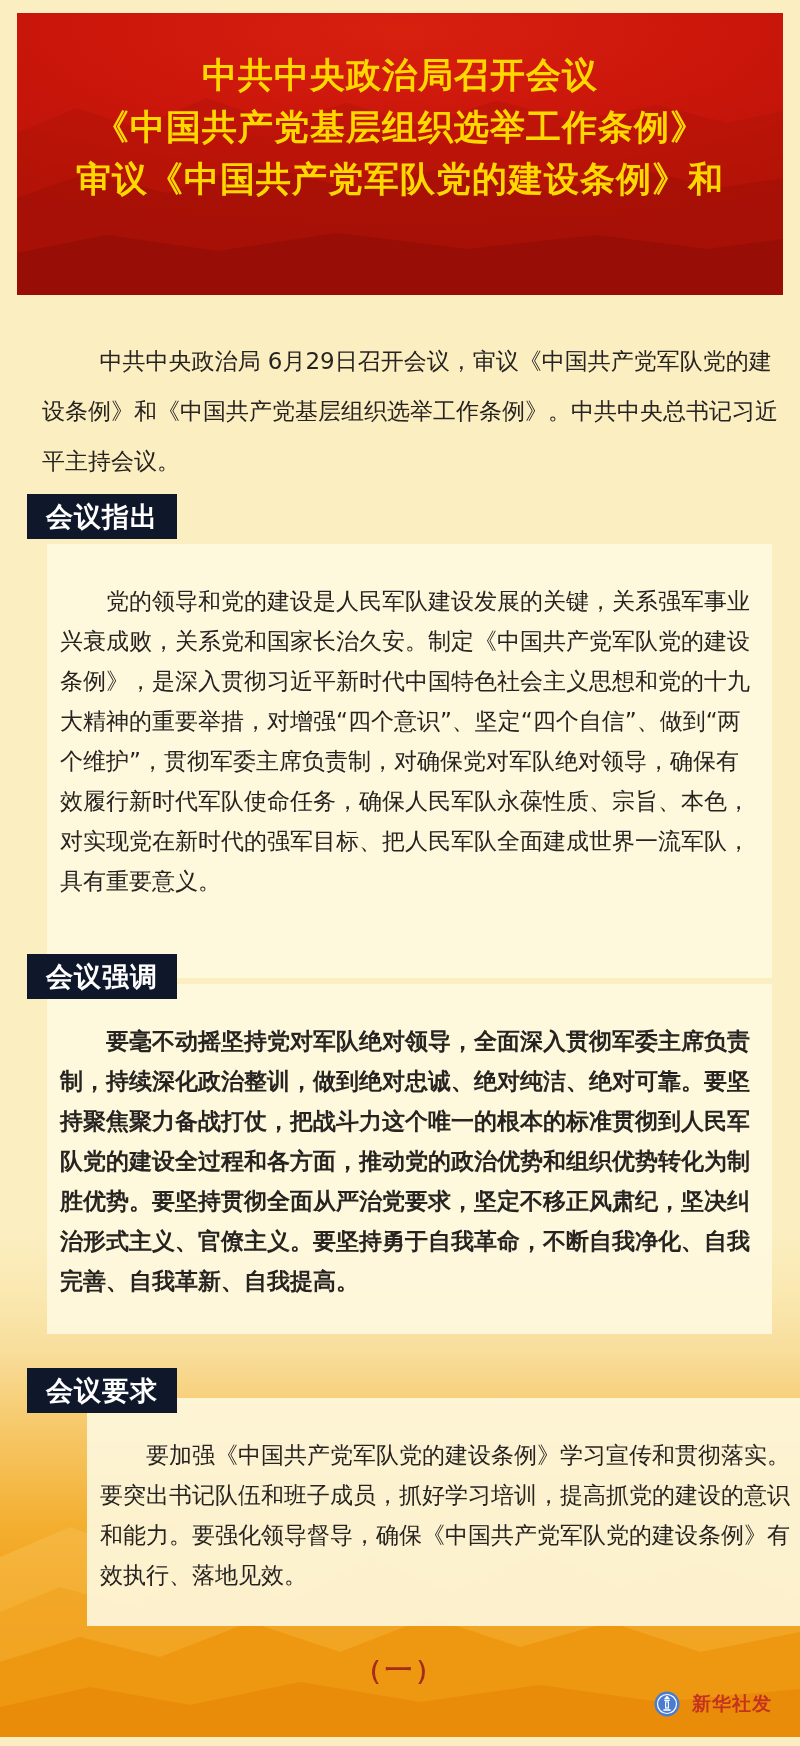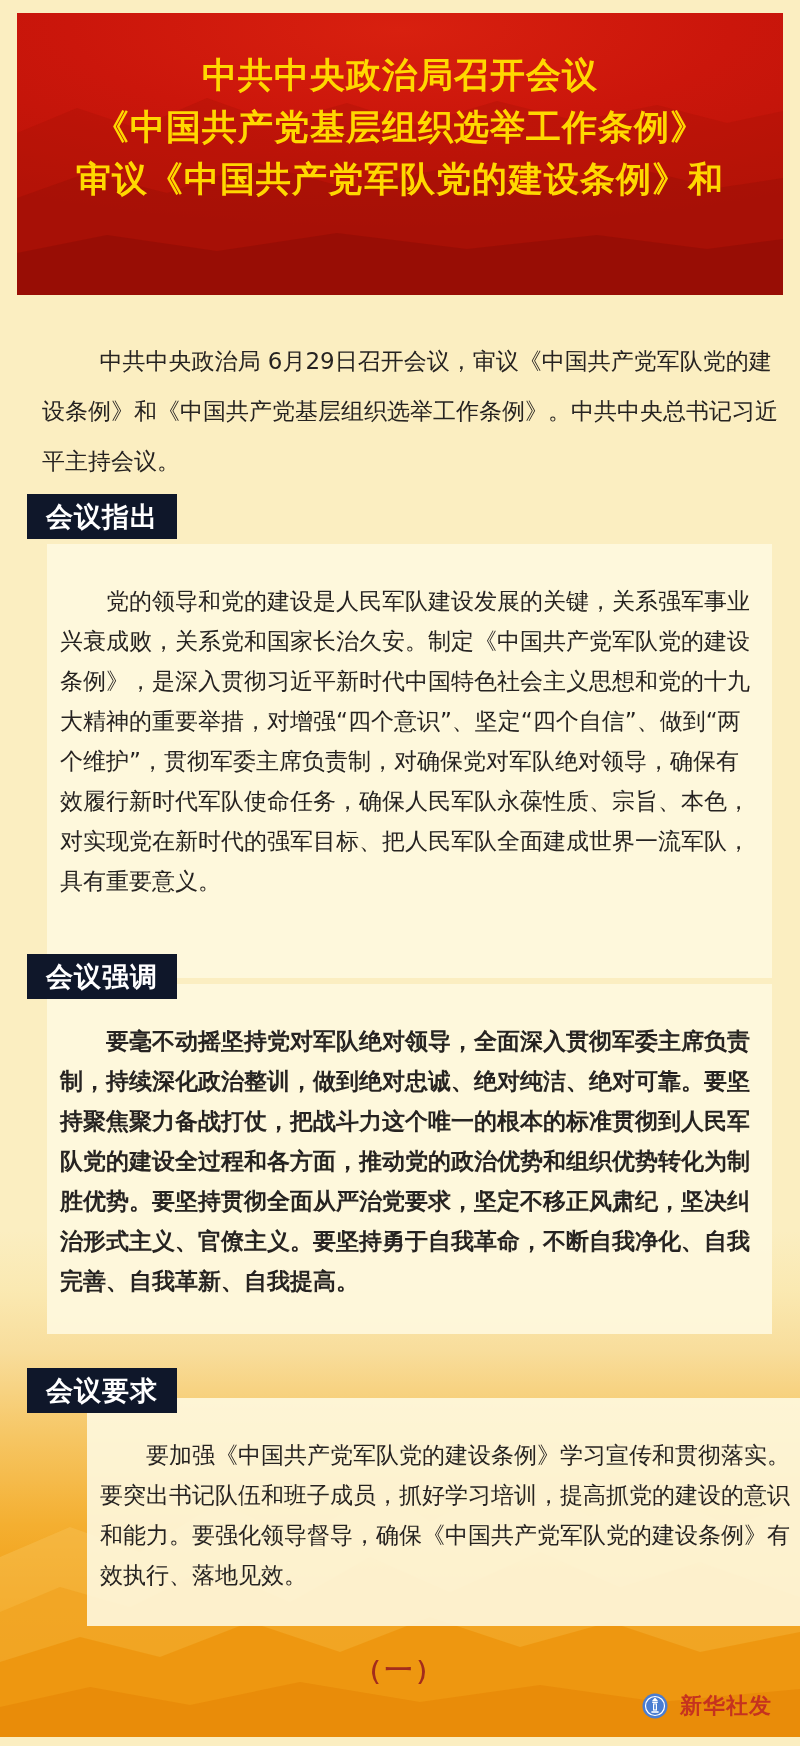--- a/index.html
+++ b/index.html
@@ -69,21 +69,21 @@
   
   .page-marker{
     position:absolute;left:0;top:1652px;width:800px;
     text-align:center;color:#a32c1c;
     font-size:27px;font-weight:bold;letter-spacing:3px;z-index:4;
   }
   .credit{
     position:absolute;right:28px;top:1691px;
     display:flex;align-items:center;gap:12px;z-index:4;
   }
-  .credit-text{color:#c5321f;font-size:22px;font-weight:bold;letter-spacing:1px;}
+  .credit-text{color:#c5321f;font-size:19px;font-weight:bold;letter-spacing:1px;}
   .logo{width:26px;height:26px;display:block;}
 </style>
 </head>
 <body>
 
 <div class="stage">
 
   <div class="footer-bg">
     <svg width="800" height="330" viewBox="0 0 800 330">
       <path d="M0,150 L70,120 140,145 220,95 300,135 380,80 430,115 520,70 590,110 660,85 730,120 800,95 L800,330 0,330 Z" fill="#f6bd4e" opacity="0.55"></path>

